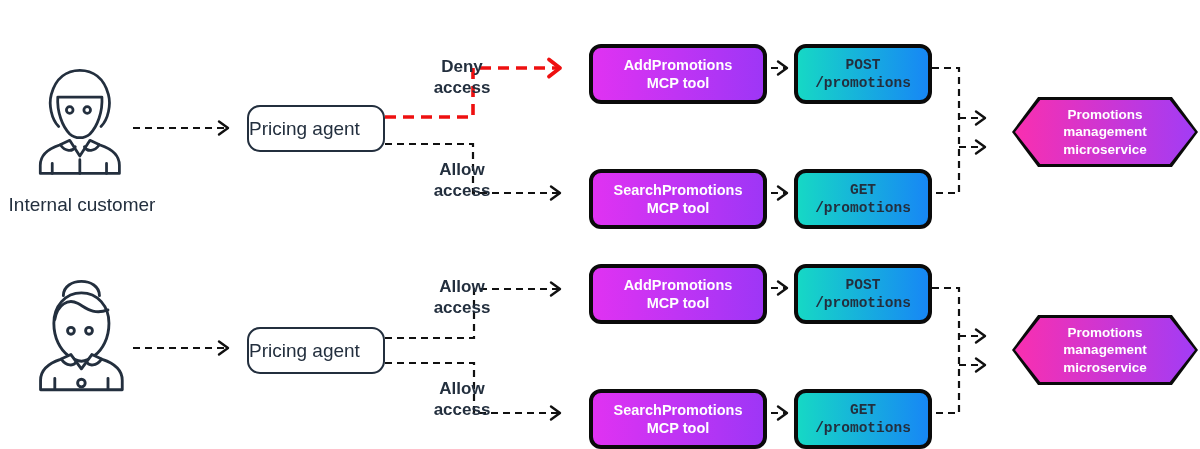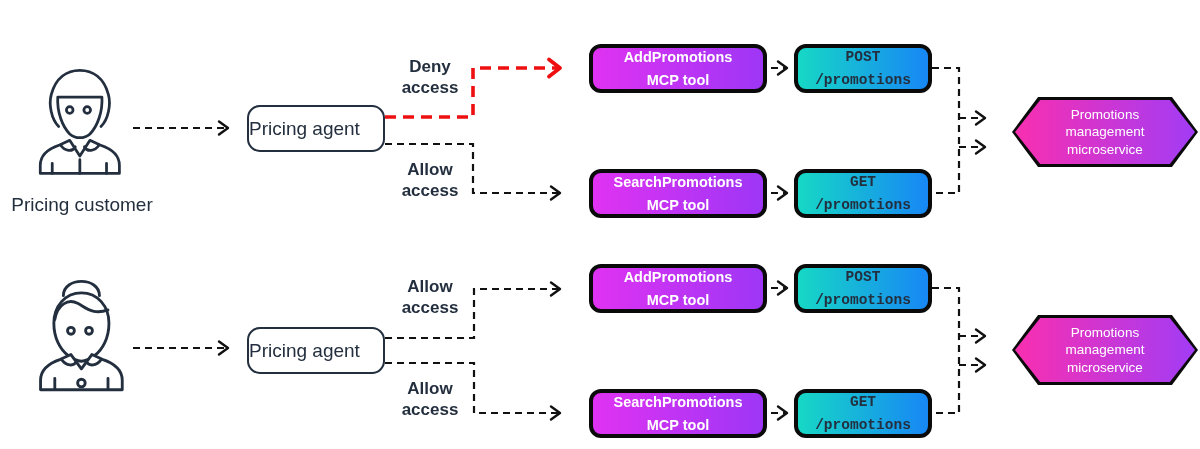--- a/index.html
+++ b/index.html
@@ -17,39 +17,39 @@
 
   .actor-label{position:absolute;font-size:19px;color:var(--ink);text-align:center;}
   .agent{
     position:absolute;width:138px;height:47px;box-sizing:border-box;
     border:2.4px solid var(--ink);border-radius:13px;background:#fff;
     display:flex;align-items:center;justify-content:flex-start;
     font-size:19px;color:var(--ink);
   }
   .access{
     position:absolute;width:72px;font-size:17px;font-weight:bold;color:var(--ink);
-    text-align:center;line-height:21px;
+    text-align:center;line-height:21px;margin-left:32px;
   }
   .node{
-    position:absolute;height:49px;box-sizing:border-box;
+    position:absolute;height:60px;box-sizing:border-box;
     border:4px solid var(--border);border-radius:12px;
-    display:flex;flex-direction:column;align-items:center;justify-content:space-between;
+    display:flex;flex-direction:column;align-items:center;justify-content:center;
     font-weight:bold;font-size:14.5px;line-height:1.26;text-align:center;
   }
   .mcp{width:178px;background:linear-gradient(90deg,var(--mcp_a),var(--mcp_b));color:#fff;}
   .api{width:138px;background:linear-gradient(90deg,var(--api_a),var(--api_b));color:var(--ink);font-family:Liberation Mono, monospace;}
   .hex{
     position:absolute;width:186px;height:70px;background:var(--border);
     clip-path:polygon(0 50%,14% 0,86% 0,100% 50%,86% 100%,14% 100%);
   }
   .hex-in{
     position:absolute;inset:3px;background:linear-gradient(90deg,var(--hex_a),var(--hex_b));
     clip-path:polygon(0 50%,14% 0,86% 0,100% 50%,86% 100%,14% 100%);
     display:flex;flex-direction:column;align-items:center;justify-content:center;
-    color:#fff;font-weight:normal;font-size:13.5px;line-height:1.28;text-align:center;
+    color:#fff;font-weight:bold;font-size:13.5px;line-height:1.28;text-align:center;
   }
 </style>
 </head>
 <body>
 
 <div class="diagram">
 
   <svg class="wires" viewBox="0 0 1200 449">
     <defs>
       <marker id="mb" markerUnits="userSpaceOnUse" markerWidth="24" markerHeight="24" viewBox="-16 -12 24 24" refX="0" refY="0" orient="auto">
@@ -98,21 +98,21 @@
       <path class="icon-line" d="M24,52 C27,36 38,30 48,35 C56,39 64,48 80,42"></path>
       <circle class="icon-line" cx="41" cy="64" r="3.6"></circle>
       <circle class="icon-line" cx="60" cy="64" r="3.6"></circle>
       <path class="icon-solid" d="M9,126 V116 C9,105 18,98 30,94 L41,89 L52,104 L63,89 L74,94 C86,98 95,105 95,116 V126 Z"></path>
       <path class="icon-line" d="M31,94 C36,101 44,102 47,96 M73,94 C68,101 60,102 57,96"></path>
       <path class="icon-line" d="M24,114 V125 M80,114 V125"></path>
       <circle class="icon-line" cx="52" cy="119" r="4"></circle>
     </g>
   </svg>
 
-  <div class="actor-label" style="left:0;top:194px;width:164px;">Pricing customer</div>
+  <div class="actor-label" style="left:0;top:194px;width:164px;">Internal customer</div>
 
   <div class="agent" style="left:247px;top:105px;">
     <span>Pricing agent</span>
   </div>
 
   <div class="access" style="left:394px;top:56px;">Deny access</div>
   <div class="access" style="left:394px;top:159px;">Allow access</div>
 
   <div class="node mcp" style="left:589px;top:44px;">
     <span>AddPromotions</span>

